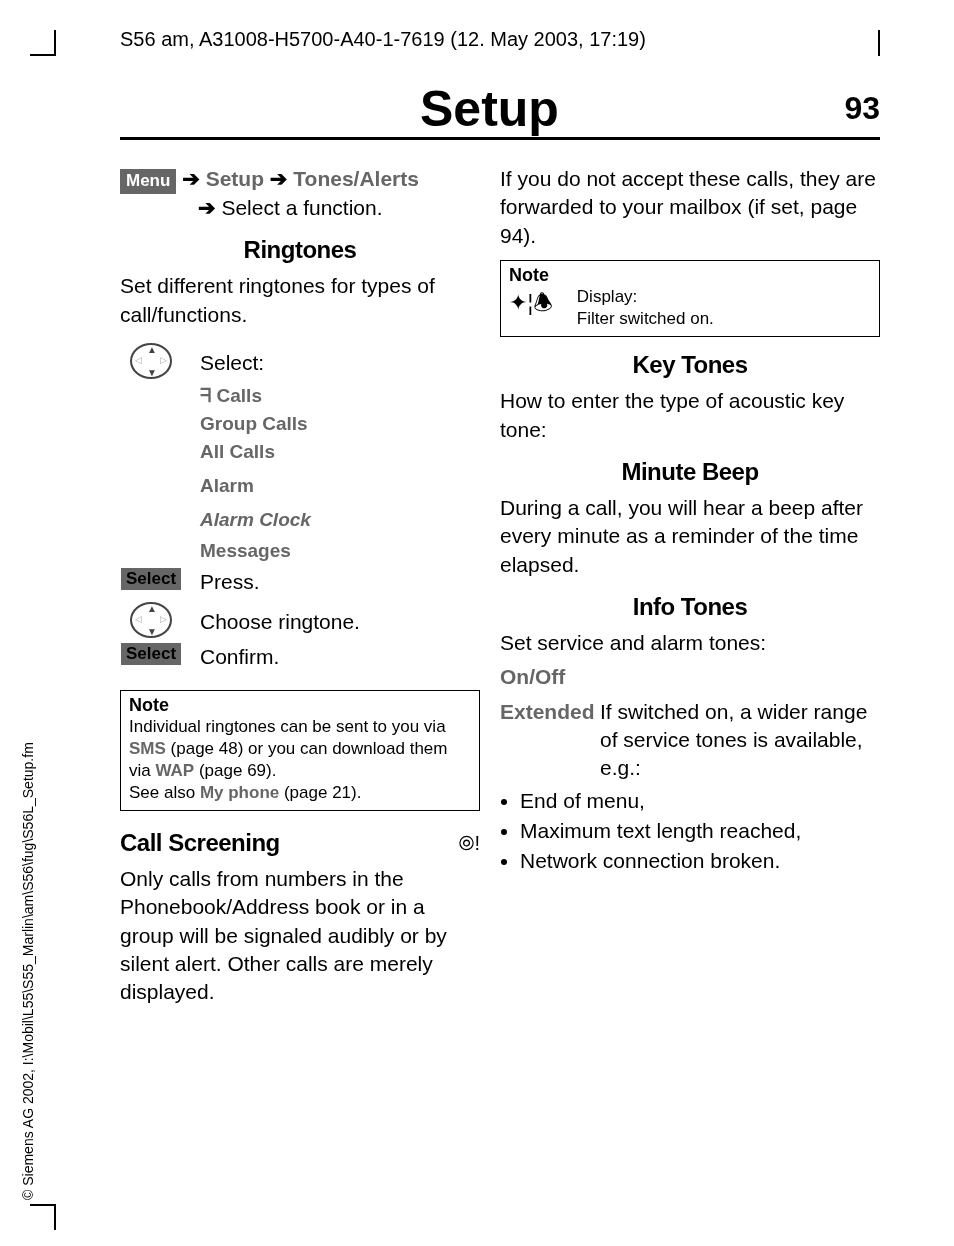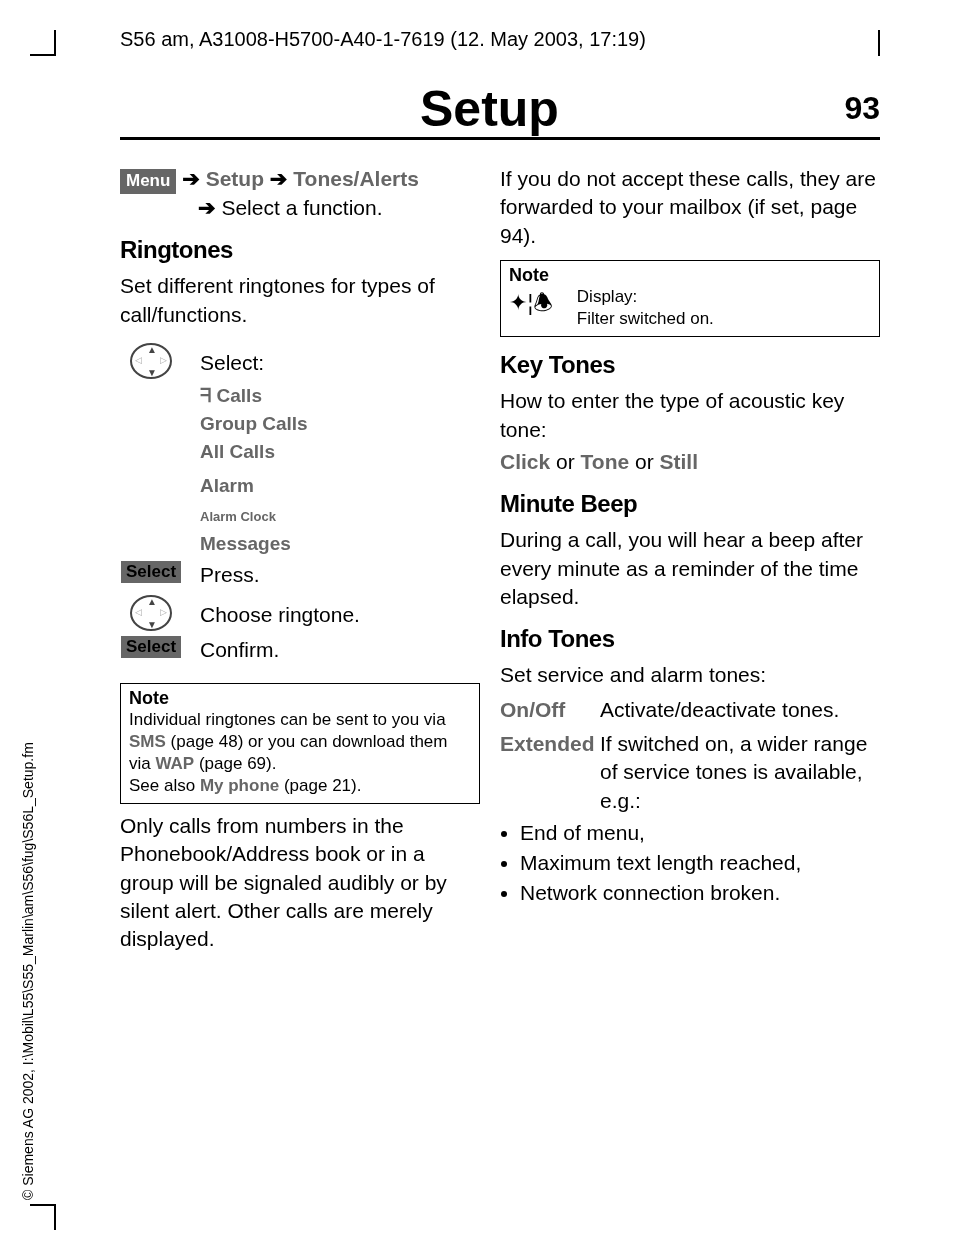--- a/index.html
+++ b/index.html
@@ -38,21 +38,21 @@
 
   .menu-badge { display:inline-block; background:#666; color:#fff; font-weight:bold; font-size:17px; padding:1px 6px; }
   .select-badge { display:inline-block; background:#666; color:#000000; font-weight:bold; font-size:17px; padding:1px 5px; }
 
   .arrow { font-weight:bold; }
   .grey-bold { color:#666; font-weight:bold; }
   .body-text { font-size:21px; line-height:1.35; }
   .small-text { font-size:17px; line-height:1.3; }
 
   h3.section { font-size:24px; font-weight:bold; margin:14px 0 8px 0; font-family: Arial, sans-serif; }
-  h3.section.condensed { letter-spacing:-0.5px; }
+  h3.section.condensed { letter-spacing:-0.5px;text-align:center; }
 
   .nav-icon {
     display:inline-block;
     width:42px; height:36px;
     border:2px solid #444;
     border-radius:50%;
     position:relative;
     vertical-align:middle;
   }
   .nav-icon::before { content:"▲"; position:absolute; top:-1px; left:15px; font-size:10px; color:#444; }
@@ -119,21 +119,21 @@
   </div>
 
   <div style="margin-left:80px;">
     <div class="grey-bold" style="font-size:19px; margin:6px 0;">
       <span>ᖷ</span>
       <span>Calls</span>
     </div>
     <div class="grey-bold" style="font-size:19px; margin:6px 0;">Group Calls</div>
     <div class="grey-bold" style="font-size:19px; margin:6px 0;">All Calls</div>
     <div class="grey-bold" style="font-size:19px; margin:12px 0;">Alarm</div>
-    <div class="grey-bold" style="font-size:13px; margin:9px 0;">Alarm Clock</div>
+    <div class="grey-bold" style="font-size:19px; margin:9px 0;font-style:italic;">Alarm Clock</div>
     <div class="grey-bold" style="font-size:19px; margin:6px 0;">Messages</div>
   </div>
 
   <div class="list-row">
     <div class="list-left">
       <span class="select-badge">Select</span>
     </div>
     <div class="list-content body-text">Press.</div>
   </div>
 
@@ -152,20 +152,24 @@
   </div>
 
   <div class="note-box">
     <div class="note-title">Note</div>
     <div class="small-text">
       <span>Individual ringtones can be sent to you via </span><span class="grey-bold">SMS</span><span> (page 48) or you can download them via </span><span class="grey-bold">WAP</span><span> (page 69).</span><br>
       <span>See also </span><span class="grey-bold">My phone</span><span> (page 21).</span>
     </div>
   </div>
 
+  <div style="display:flex; align-items:center; justify-content:space-between; margin-top:18px;">
+    <h3 class="section condensed" style="margin:0;">Call Screening</h3>
+    <span class="icon-network">⦾!</span>
+  </div>
   <div class="body-text" style="margin-top:8px;">Only calls from numbers in the Phonebook/Address book or in a group will be signaled audibly or by silent alert. Other calls are merely displayed.</div>
 
 </div>
 
 <div class="col-right">
 
   <div class="body-text">If you do not accept these calls, they are forwarded to your mailbox (if set, page 94).</div>
 
   <div class="note-box" style="margin-top:10px;">
     <div class="note-title">Note</div>
@@ -173,33 +177,29 @@
       <div class="icon-filter">✦¦🕭</div>
       <div class="small-text">
         <span>Display:</span><br>
         <span>Filter switched on.</span>
       </div>
     </div>
   </div>
 
   <h3 class="section condensed">Key Tones</h3>
   <div class="body-text">How to enter the type of acoustic key tone:</div>
-  <div class="body-text" style="margin-top:4px;">
-    <span class="grey-bold">Click</span><span> or </span><span class="grey-bold">Tone</span><span> or </span><span class="grey-bold">Still</span>
-  </div>
 
   <h3 class="section condensed">Minute Beep</h3>
   <div class="body-text">During a call, you will hear a beep after every minute as a reminder of the time elapsed.</div>
 
   <h3 class="section condensed">Info Tones</h3>
   <div class="body-text">Set service and alarm tones:</div>
 
   <div class="info-row body-text">
     <div class="info-label grey-bold">On/Off</div>
-    <div>Activate/deactivate tones.</div>
   </div>
   <div class="info-row body-text">
     <div class="info-label grey-bold">Extended</div>
     <div>If switched on, a wider range of service tones is available, e.g.:</div>
   </div>
 
   <ul class="bullets">
     <li>End of menu,</li>
     <li>Maximum text length reached,</li>
     <li>Network connection broken.</li>

